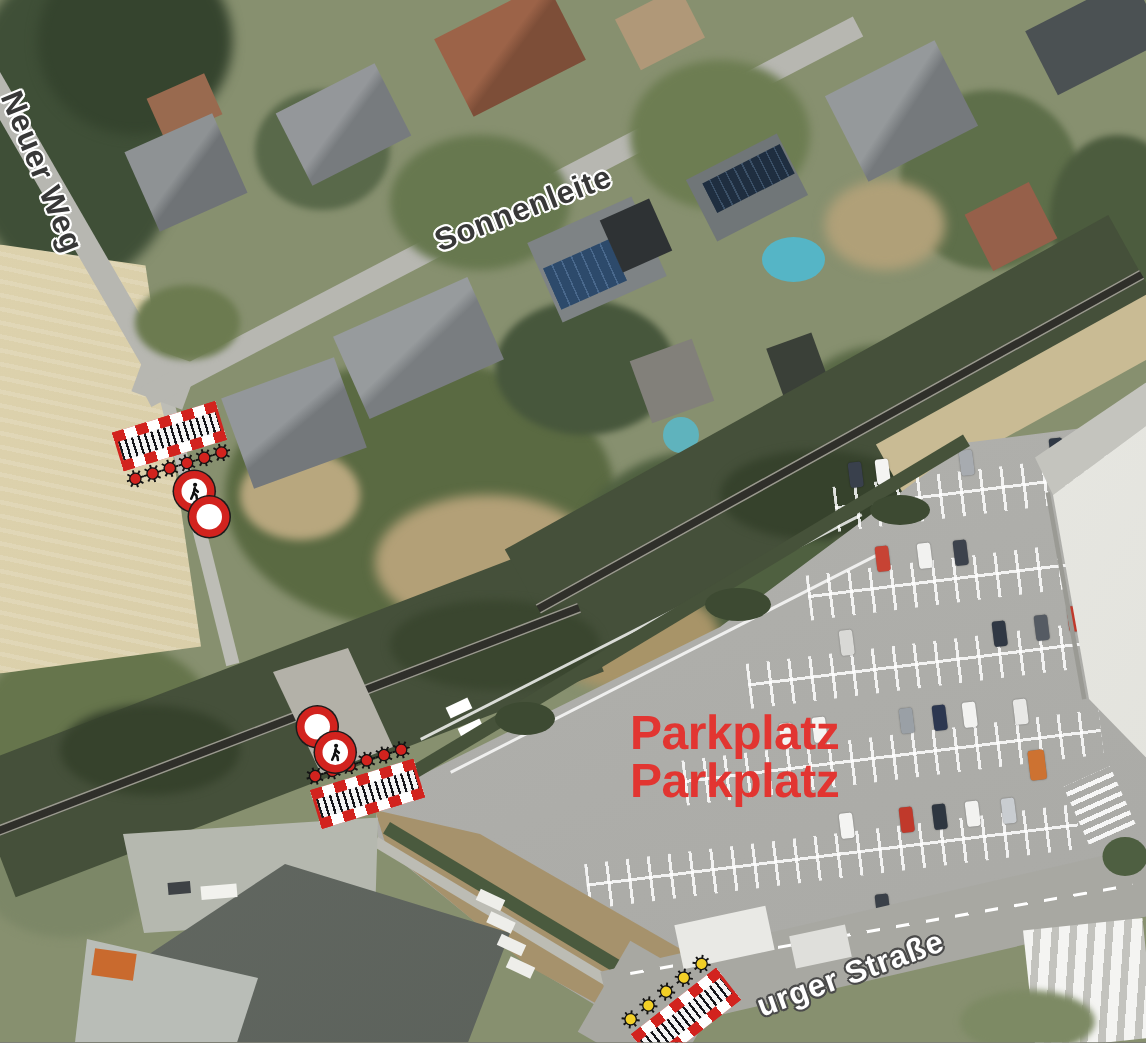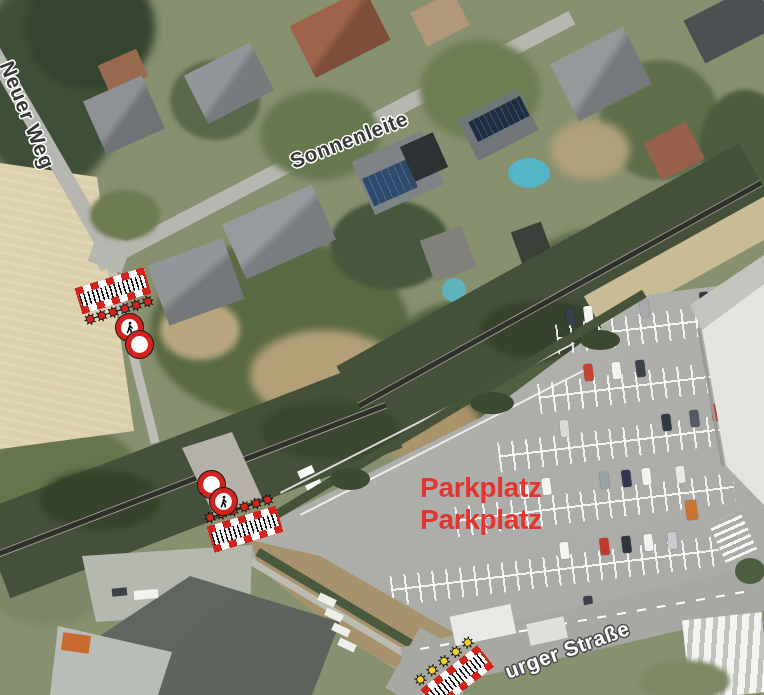--- a/index.html
+++ b/index.html
@@ -18,21 +18,21 @@
     color:var(--label-dark,#383838);
     text-shadow:-1.5px 0 #fff,1.5px 0 #fff,0 -1.5px #fff,0 1.5px #fff,
                 -1px -1px #fff,1px -1px #fff,-1px 1px #fff,1px 1px #fff;
   }
   .map-label.light{
     color:var(--label-light,#fff);
     text-shadow:-1.5px 0 #4a4a4a,1.5px 0 #4a4a4a,0 -1.5px #4a4a4a,0 1.5px #4a4a4a,
                 -1px -1px #4a4a4a,1px -1px #4a4a4a,-1px 1px #4a4a4a,1px 1px #4a4a4a;
   }
   .anno-red{
-    position:absolute;font-weight:bold;font-size:28px;line-height:32px;
+    position:absolute;font-weight:bold;font-size:32px;line-height:32px;
     color:var(--anno-red,#e23531);letter-spacing:-.3px;
   }
   
   .barrier{position:absolute;width:72px;display:flex;flex-direction:column;gap:1px;}
   .fence{
     position:relative;width:72px;height:27px;border:2px solid var(--barrier-red,#d2231e);
     background:repeating-linear-gradient(90deg,#15151a 0 1.5px,#f4f4f4 1.5px 4.5px);
   }
   .fence::before,.fence::after{
     content:"";position:absolute;left:-2px;right:-2px;height:7px;

